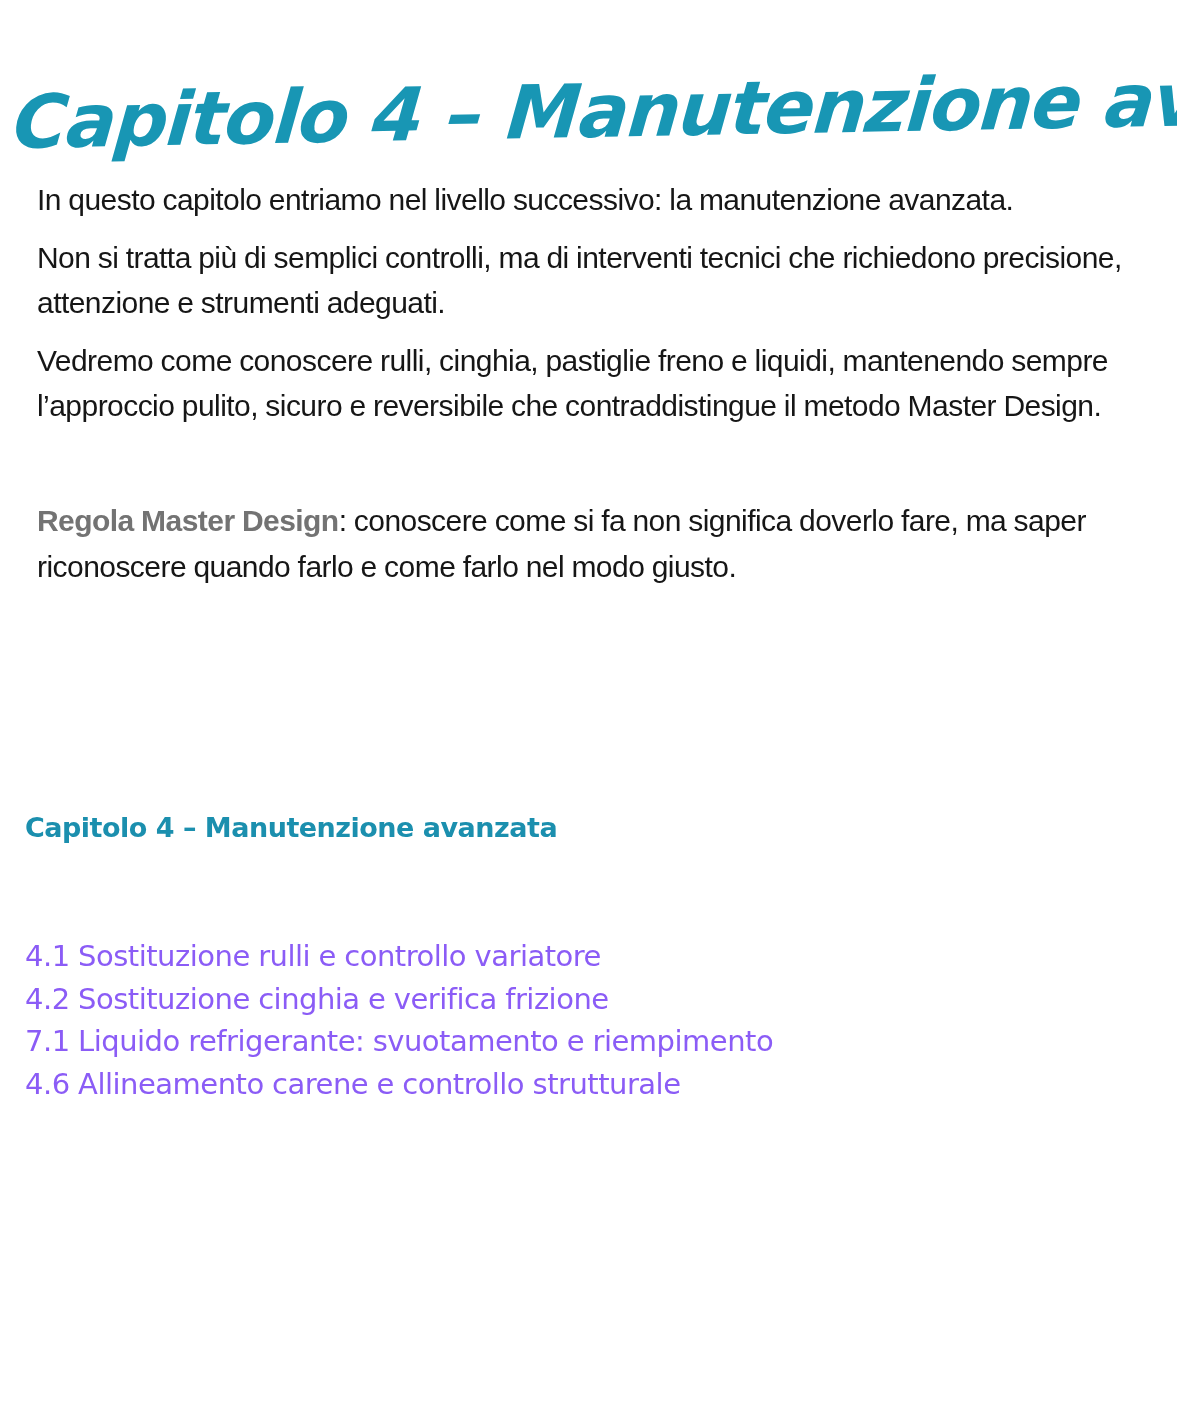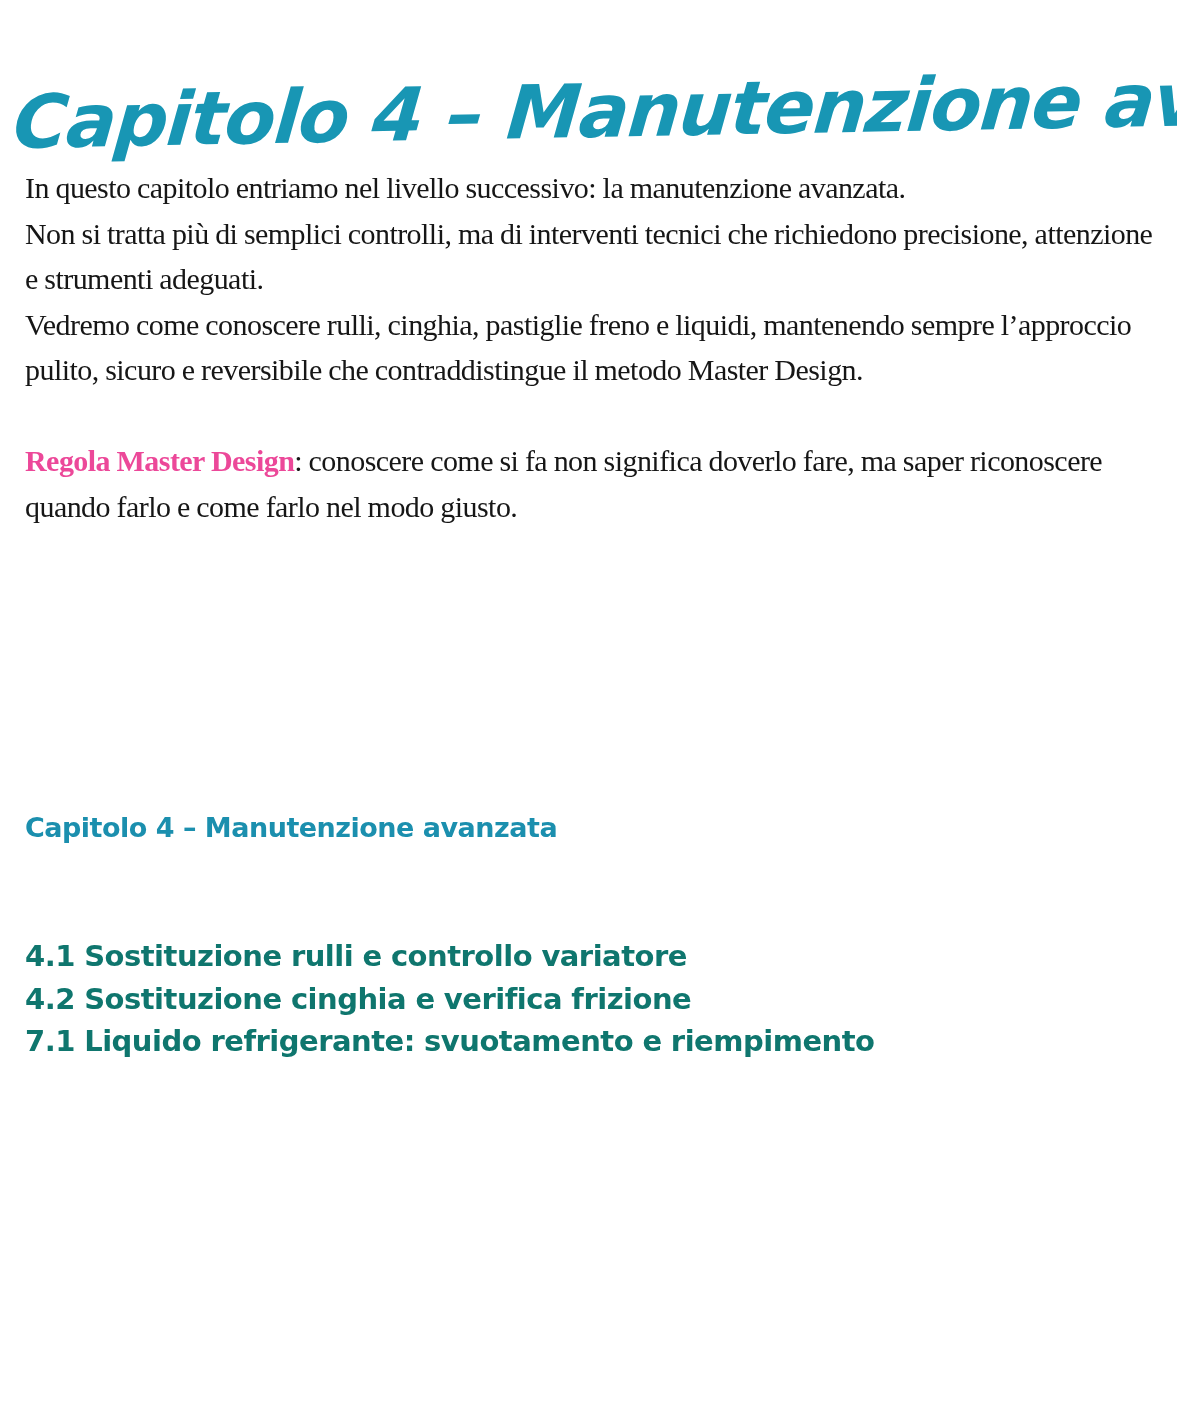--- a/index.html
+++ b/index.html
@@ -44,36 +44,36 @@
 
   
   .body-block {
     position: absolute;
     left: 25px;
     top: 165px;
     width: 1140px;
   }
 
   .para {
-    margin: 0;
+    margin: 12px;
     color: #161616;
-    font-family: Liberation Serif, serif;
+    font-family: Liberation Sans, sans-serif;
     font-size: 30px;
     font-weight: normal;
     line-height: 45.5px;
     letter-spacing: -0.55px;
     word-spacing: -0.4px;
   }
 
   .spacer-line {
     height: 45.5px;
   }
 
   .rule-lead {
-    color: #ec4899;
+    color: #737373;
     font-weight: bold;
   }
 
   
   .section-heading {
     position: absolute;
     left: 25px;
     top: 808px;
     color: #1B8FAE;
     font-family: "DejaVu Sans", sans-serif;
@@ -89,24 +89,24 @@
     position: absolute;
     left: 25px;
     top: 935px;
     width: 1100px;
     margin: 0;
     padding: 0;
     list-style: none;
   }
 
   .toc-item {
-    color: #0f766e;
+    color: #8b5cf6;
     font-family: "DejaVu Sans", sans-serif;
     font-size: 29px;
-    font-weight: bold;
+    font-weight: normal;
     line-height: 42.5px;
     letter-spacing: -0.5px;
     word-spacing: -0.3px;
     white-space: nowrap;
   }
 </style>
 </head>
 <body>
 
 <div class="page">
@@ -122,15 +122,16 @@
 
     <p class="para"><span class="rule-lead">Regola Master Design</span><span>: conoscere come si fa non significa doverlo fare, ma saper riconoscere quando farlo e come farlo nel modo giusto.</span></p>
   </div>
 
   <div class="section-heading">Capitolo 4 – Manutenzione avanzata</div>
 
   <ul class="toc-list">
     <li class="toc-item">4.1 Sostituzione rulli e controllo variatore</li>
     <li class="toc-item">4.2 Sostituzione cinghia e verifica frizione</li>
     <li class="toc-item">7.1 Liquido refrigerante: svuotamento e riempimento</li>
+    <li class="toc-item">4.6 Allineamento carene e controllo strutturale</li>
   </ul>
 
 </div>
 
 </body></html>

